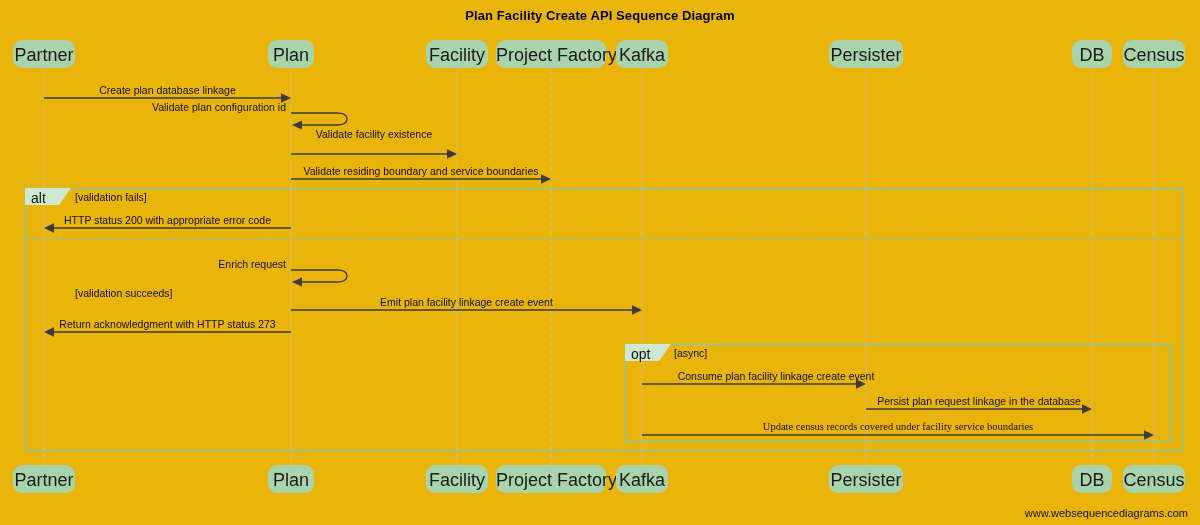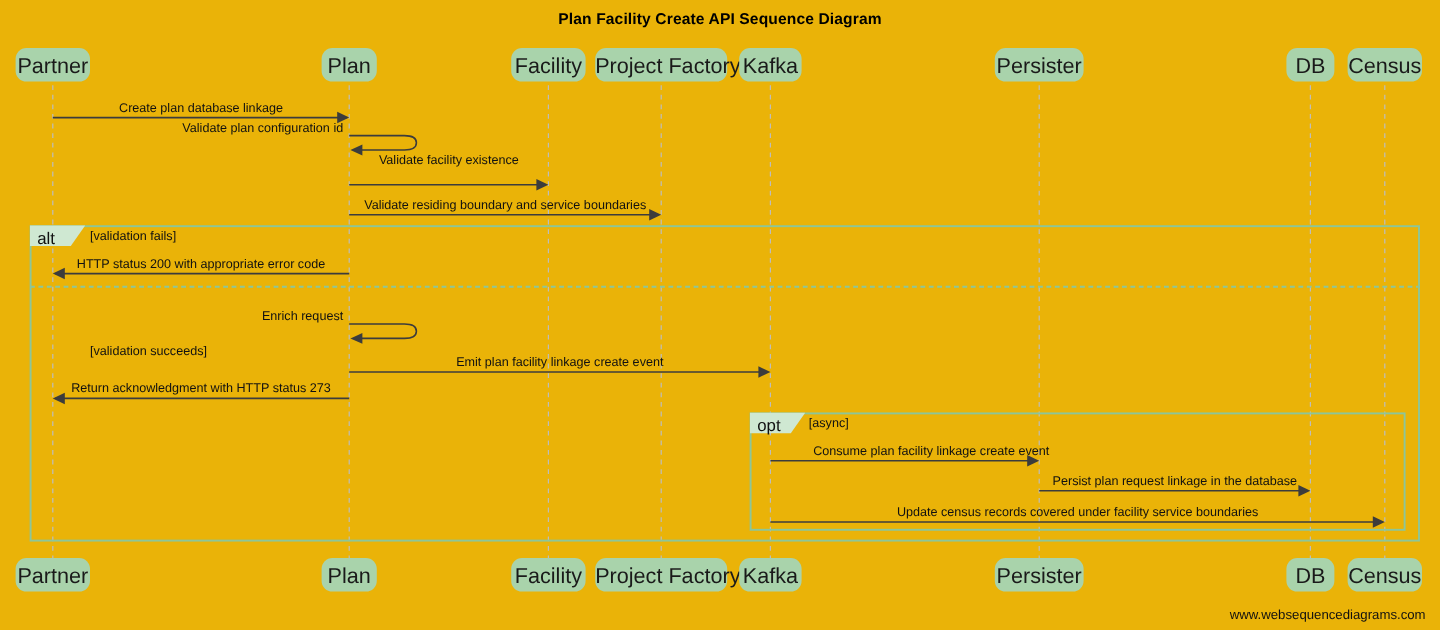--- a/index.html
+++ b/index.html
@@ -163,21 +163,21 @@
       <div class="msg-label center" style="left: 167.5px; top: 84px;">Create plan database linkage</div>
       <div class="msg-label right-anchor" style="left: 286px; top: 101px;">Validate plan configuration id</div>
       <div class="msg-label center" style="left: 374px; top: 128px;">Validate facility existence</div>
       <div class="msg-label center" style="left: 421px; top: 165px;">Validate residing boundary and service boundaries</div>
       <div class="msg-label center" style="left: 167.5px; top: 214px;">HTTP status 200 with appropriate error code</div>
       <div class="msg-label right-anchor" style="left: 286px; top: 258px;">Enrich request</div>
       <div class="msg-label center" style="left: 466.5px; top: 296px;">Emit plan facility linkage create event</div>
       <div class="msg-label center" style="left: 167.5px; top: 318px;">Return acknowledgment with HTTP status 273</div>
       <div class="msg-label center" style="left: 754px; top: 370px; padding-left: 44px;">Consume plan facility linkage create event</div>
       <div class="msg-label center" style="left: 979px; top: 395px;">Persist plan request linkage in the database</div>
-      <div class="msg-label center" style="left: 898px; top: 421px;">Update census records covered under facility service boundaries</div>
+      <div class="msg-label center" style="left: 898px; top: 421px; font-family: Liberation Serif, serif;">Update census records covered under facility service boundaries</div>
     </div>
   <div id="fragment-labels">
       <div class="frag-tag" style="left: 31px; top: 190px;">alt</div>
       <div class="frag-label" style="left: 75px; top: 191px;">[validation fails]</div>
       <div class="frag-label" style="left: 75px; top: 241px; margin-top: 46px;">[validation succeeds]</div>
       <div class="frag-tag" style="left: 631px; top: 346px;">opt</div>
       <div class="frag-label" style="left: 674px; top: 347px;">[async]</div>
     </div>
 
   <div class="footer-note">www.websequencediagrams.com</div>

